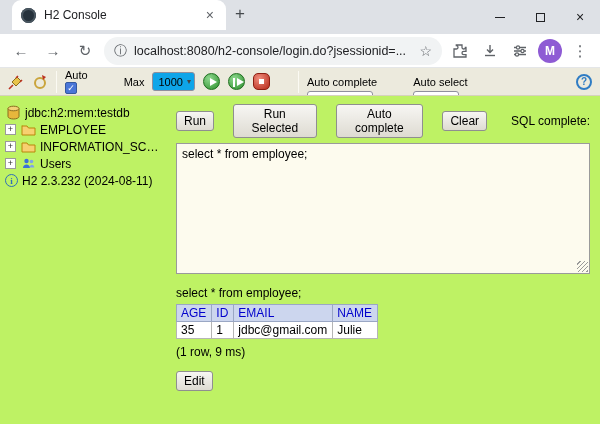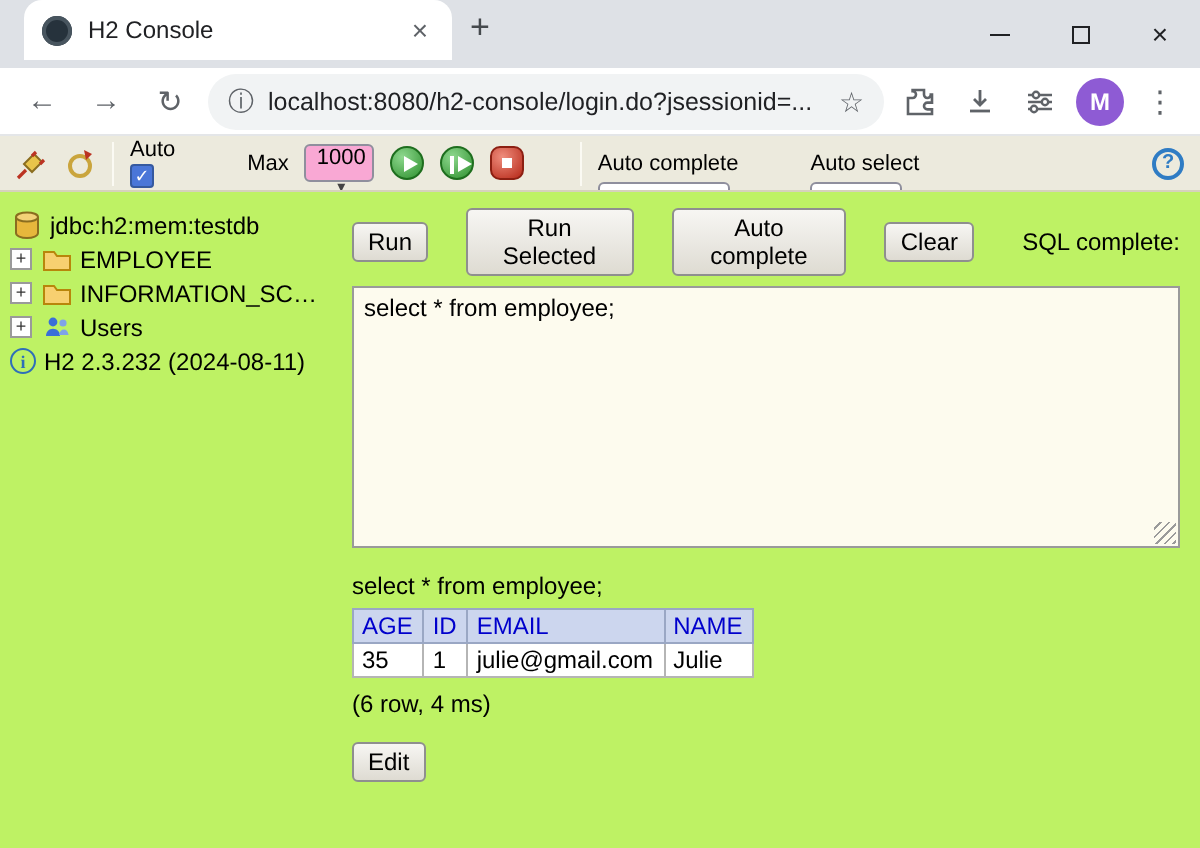--- a/index.html
+++ b/index.html
@@ -42,22 +42,22 @@
   .h2-toolbar { height: 28px; background: #eceadd; border-bottom: 1px solid #d6d2bc; display: flex;
                 align-items: center; padding: 0 8px; gap: 8px; font-size: 11px; overflow: hidden;
                 position: relative; flex: none; color: #000; }
   .tb-sep { width: 1px; height: 22px; background: #bdb99e; border-right: 1px solid #fbfaf3; flex: none; }
   .tb-icon { width: 16px; height: 16px; flex: none; display: flex; align-items: center; justify-content: center; }
   .tb-stack { position: relative; display: flex; flex-direction: column; align-items: flex-start;
               align-self: stretch; justify-content: center; }
   .tb-label { font-size: 11px; line-height: 12px; white-space: nowrap; }
   .checkbox { width: 12px; height: 12px; background: #4a76d8; border: 1px solid #35599f; border-radius: 2px;
               color: #fff; font-size: 9px; line-height: 10px; text-align: center; margin-top: 1px; }
-  .mini-select { height: 19px; border: 1px solid #8f8f9d; background: #f9a8d4; border-radius: 3px; display: flex;
-                 align-items: center; gap: 4px; padding: 0 3px 0 5px; font-size: 11px; flex-direction: column; }
+  .mini-select { height: 19px; border: 1px solid #8f8f9d; background: #0ea5e9; border-radius: 3px; display: flex;
+                 align-items: center; gap: 4px; padding: 0 3px 0 5px; font-size: 11px; }
   .mini-select .arrow { font-size: 8px; color: #444; }
   .clipped-select { position: absolute; top: 23px; left: 0; height: 18px; width: 66px; background: #fff;
                     border: 1px solid #8f8f9d; border-radius: 3px; }
   .clipped-select.narrow { width: 46px; }
   .roundbtn { width: 17px; height: 17px; border-radius: 50%; border: 1px solid #1e6e1e; position: relative;
               background: radial-gradient(circle at 35% 30%, #8ed88e, #2d8f2d); flex: none; }
   .roundbtn .tri { position: absolute; left: 6px; top: 4px; width: 0; height: 0;
                    border-left: 7px solid #fff; border-top: 4.5px solid transparent; border-bottom: 4.5px solid transparent; }
   .roundbtn .bar { position: absolute; left: 4px; top: 4px; width: 2px; height: 9px; background: #fff; }
   .roundbtn .tri.shift { left: 8px; }
@@ -270,24 +270,24 @@
           <tbody>
               <tr>
             <th>AGE</th>
             <th>ID</th>
             <th>EMAIL</th>
             <th>NAME</th>
           </tr>
           <tr>
             <td>35</td>
             <td>1</td>
-            <td>julie@gmail.com</td>
+            <td>jdbc@gmail.com</td>
             <td>Julie</td>
           </tr>
         </tbody>
           </table>
-        <div class="status-line">(6 row, 4 ms)</div>
+        <div class="status-line">(1 row, 9 ms)</div>
         <button class="btn">Edit</button>
       </div>
     </div>
 
   </div>
 </div>
 
 </body></html>

